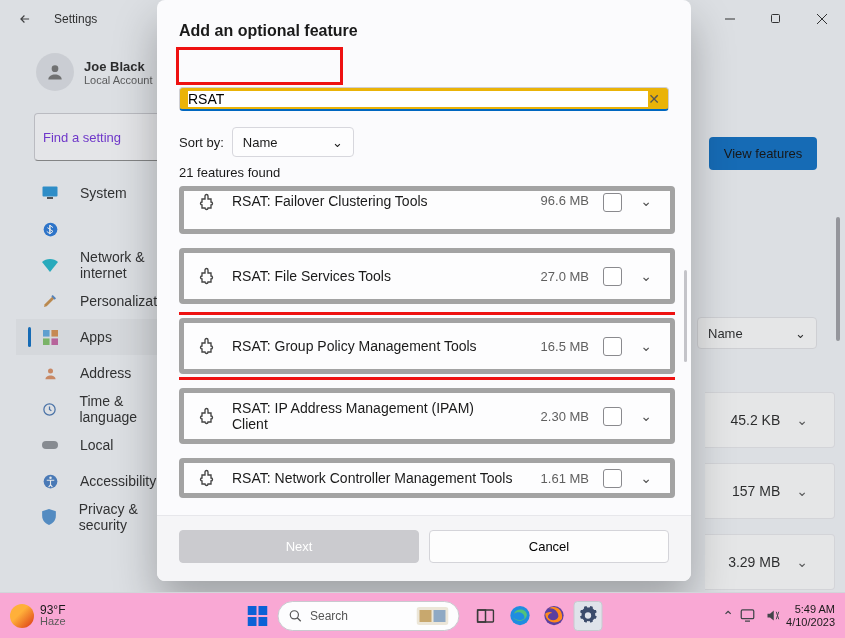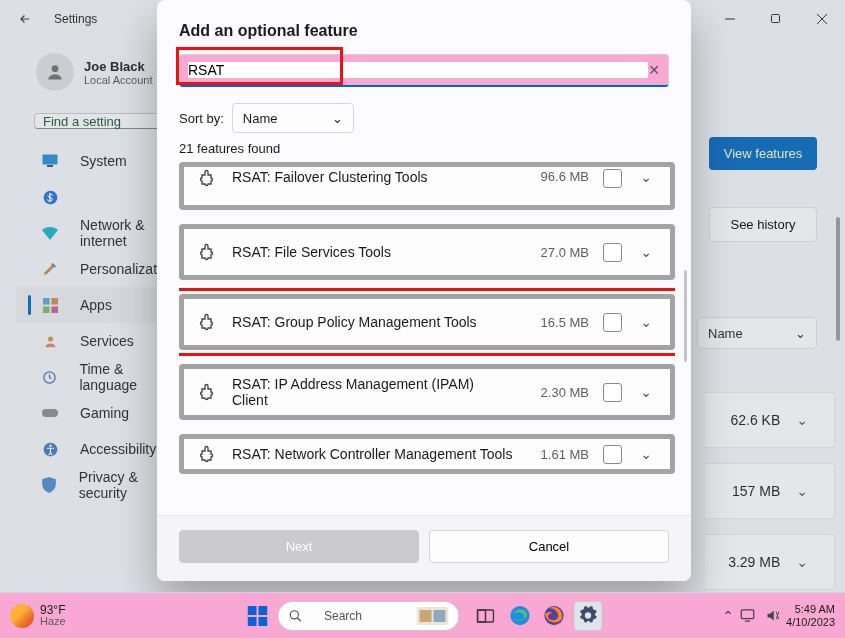--- a/index.html
+++ b/index.html
@@ -12,43 +12,43 @@
   .wincontrols{margin-left:auto;display:flex;}
   .wincontrols div{width:46px;height:38px;display:flex;align-items:center;justify-content:center;color:#222;}
 
   
   .leftcol{position:absolute;left:16px;top:49px;width:165px;}
   .user{display:flex;align-items:center;gap:10px;padding:4px 14px 14px 20px;}
   .avatar{width:38px;height:38px;border-radius:50%;background:#dcdfe4;display:flex;align-items:center;justify-content:center;}
   .avatar svg{width:20px;height:20px;fill:#6e6e6e;}
   .uname{font-size:13px;font-weight:600;}
   .uacct{font-size:11px;color:#535353;}
-  .findbox{margin:8px 10px 14px 18px;background:#fcfcfe;border:1px solid #c9c9cf;border-bottom:1px solid #868686;border-radius:4px;height:16px;display:flex;align-items:center;padding:0 8px;font-size:13px;color:#14532d;}
+  .findbox{margin:8px 10px 14px 18px;background:#fcfcfe;border:1px solid #c9c9cf;border-bottom:1px solid #868686;border-radius:4px;height:48px;display:flex;align-items:center;padding:0 8px;font-size:13px;color:#6d28d9;}
   .nav{margin-top:10px;}
   .nav-item{display:flex;align-items:center;gap:22px;height:36px;padding-left:26px;font-size:14px;color:#222;}
   .nav-item.sel{background:#eaecef;position:relative;}
   .nav-item.sel:before{content:"";position:absolute;left:12px;top:8px;bottom:8px;width:3px;background:#0067c0;border-radius:2px;}
   .nico{width:16px;height:16px;display:flex;align-items:center;justify-content:center;}
 
   
   .mainbg{position:absolute;left:170px;top:49px;right:0;bottom:48px;}
-  .vfbtn{position:absolute;right:28px;top:88px;background:#0067c0;color:#fef9c3;border:none;border-radius:4px;height:33px;width:108px;font-size:13px;}
+  .vfbtn{position:absolute;right:28px;top:88px;background:#0067c0;color:#000000;border:none;border-radius:4px;height:33px;width:108px;font-size:13px;}
   .shbtn{position:absolute;right:28px;top:158px;background:#fdfdfd;border:1px solid #e1e1e5;border-radius:4px;height:35px;width:108px;font-size:13px;}
   .sortbg{position:absolute;right:28px;top:268px;width:120px;height:32px;background:#fdfdfd;border:1px solid #e1e1e5;border-radius:4px;display:flex;align-items:center;justify-content:space-between;padding:0 10px;font-size:13px;}
   .bg-row{position:absolute;height:56px;right:10px;width:130px;display:flex;align-items:center;justify-content:flex-end;gap:16px;padding-right:26px;font-size:14px;border:1px solid #e7e7eb;border-left:none;border-radius:0 4px 4px 0;background:#fdfdfd;}
   .bg-row .chv{color:#555;}
 
   
   .overlay{position:absolute;inset:0;background:rgba(122,126,132,0.18);}
 
   
   .modal{position:absolute;left:157px;top:0;width:534px;height:581px;background:#fbfbfd;border-radius:8px;box-shadow:0 22px 44px rgba(0,0,0,0.28);display:flex;flex-direction:column;}
   .modal h1{font-size:16px;font-weight:600;padding:22px 22px 6px 22px;}
   .searchwrap{position:relative;margin:8px 22px 2px 22px;}
-  .searchbox{display:flex;align-items:center;height:33px;background:#f9a8d4;border:1px solid #cfcfd4;border-bottom:2px solid #0067c0;border-radius:4px;padding:0 8px;}
+  .searchbox{display:flex;align-items:center;height:24px;background:#eab308;border:1px solid #cfcfd4;border-bottom:2px solid #0067c0;border-radius:4px;padding:0 8px;margin-top:33px;}
   .searchbox input{border:none;outline:none;flex:1;font-size:14px;}
   .searchbox .clr{color:#555;font-size:14px;}
   .redA{position:absolute;border:3px solid #e11;pointer-events:none;}
   .redA.search{left:-3px;top:-7px;width:167px;height:38px;}
   .sortrow{display:flex;align-items:center;gap:8px;padding:14px 22px 2px 22px;}
   .sortrow .lbl{font-size:13px;}
   .sortsel{height:30px;border:1px solid #d7d7dd;border-radius:4px;width:122px;background:#fdfdfe;display:flex;align-items:center;justify-content:space-between;padding:0 10px;font-size:13px;}
   .count{padding:6px 22px 4px 22px;font-size:13px;}
   .list{margin:2px 16px 0 22px;overflow:hidden;display:flex;flex-direction:column;gap:14px;position:relative;}
   .feature{display:flex;align-items:center;height:56px;border:5px solid #a3a3a3;border-radius:4px;padding:0 14px;gap:14px;background:#fdfdfe;}
@@ -68,21 +68,21 @@
   .btn-cancel{background:#fdfdfd;border:1px solid #d4d4d9;}
 
   
   .taskbar{position:absolute;left:0;right:0;bottom:0;height:46px;background:#f9a8d4;border-top:1px solid #d2d5da;display:flex;align-items:center;}
   .weather{display:flex;align-items:center;gap:6px;padding-left:10px;}
   .wicon{width:24px;height:24px;border-radius:50%;background:linear-gradient(135deg,#ffb03a 40%,#e04a1a 90%);}
   .wtemp{font-size:12px;line-height:12px;}
   .wdesc{font-size:11px;color:#5b5b5b;line-height:11px;}
   .tcenter{position:absolute;left:50%;transform:translateX(-50%);display:flex;align-items:center;gap:6px;}
   .startbtn{width:28px;height:28px;display:flex;align-items:center;justify-content:center;}
-  .tbsearch{display:flex;align-items:center;gap:22px;width:182px;height:30px;border:1px solid #c9c9cf;border-radius:16px;background:#fdfdfe;padding:0 10px;font-size:12px;color:#555;}
+  .tbsearch{display:flex;align-items:center;gap:8px;width:182px;height:30px;border:1px solid #c9c9cf;border-radius:16px;background:#fdfdfe;padding:0 10px;font-size:12px;color:#555;}
   .tbicons{display:flex;align-items:center;gap:5px;margin-left:6px;}
   .tbicons div{width:29px;height:30px;border-radius:4px;display:flex;align-items:center;justify-content:center;}
   .tbicons .sel{background:#dfe3ea;border:1px solid #c7cad0;}
   .tray{margin-left:auto;display:flex;align-items:center;gap:6px;padding-right:10px;}
   .trayicons{display:flex;align-items:center;gap:10px;color:#414449;font-size:13px;}
   .clock{text-align:right;font-size:11px;line-height:13px;}
 
   svg{display:block;}
 </style>
 </head>
@@ -176,38 +176,38 @@
         </span>
         <span>Apps</span>
       </div>
     <div class="nav-item">
         <span class="nico">
           <svg width="15" height="15" viewBox="0 0 24 24" fill="#d98a5d">
             <circle cx="12" cy="8" r="4"></circle>
             <path d="M4 21c0-4 4-6 8-6s8 2 8 6"></path>
           </svg>
         </span>
-        <span>Services</span>
+        <span>Address</span>
       </div>
     <div class="nav-item">
         <span class="nico">
           <svg width="15" height="15" viewBox="0 0 24 24" fill="none" stroke="#3f6fae" stroke-width="2">
             <circle cx="12" cy="12" r="9"></circle>
             <path d="M12 7v5l3 2"></path>
           </svg>
         </span>
         <span>Time &amp; language</span>
       </div>
     <div class="nav-item">
         <span class="nico">
           <svg width="16" height="12" viewBox="0 0 24 18">
             <rect x="0" y="3" width="24" height="12" rx="6" fill="#8a8e94"></rect>
           </svg>
         </span>
-        <span>Gaming</span>
+        <span>Local</span>
       </div>
     <div class="nav-item">
         <span class="nico">
           <svg width="15" height="15" viewBox="0 0 24 24">
             <circle cx="12" cy="12" r="11" fill="#3f78c1"></circle>
             <circle cx="12" cy="6" r="2" fill="#fff"></circle>
             <path d="M6 10h12M12 10v7m-3 4l3-4 3 4" stroke="#fff" stroke-width="1.8" fill="none"></path>
           </svg>
         </span>
         <span>Accessibility</span>
@@ -218,27 +218,26 @@
             <path d="M12 0l12 4v8c0 8-5 13-12 16C5 25 0 20 0 12V4z"></path>
           </svg>
         </span>
         <span>Privacy &amp; security</span>
       </div>
   </div>
 </div>
 
 <div class="mainbg">
   <button class="vfbtn">View features</button>
-  <button class="shbtn">See history</button>
   <div class="sortbg">
     <span>Name</span>
     <span>⌄</span>
   </div>
   <div class="bg-row" style="top:343px">
-      <span>62.6 KB</span>
+      <span>45.2 KB</span>
       <span class="chv">⌄</span>
     </div>
   <div class="bg-row" style="top:414px">
       <span>157 MB</span>
       <span class="chv">⌄</span>
     </div>
   <div class="bg-row" style="top:485px">
       <span>3.29 MB</span>
       <span class="chv">⌄</span>
     </div>

